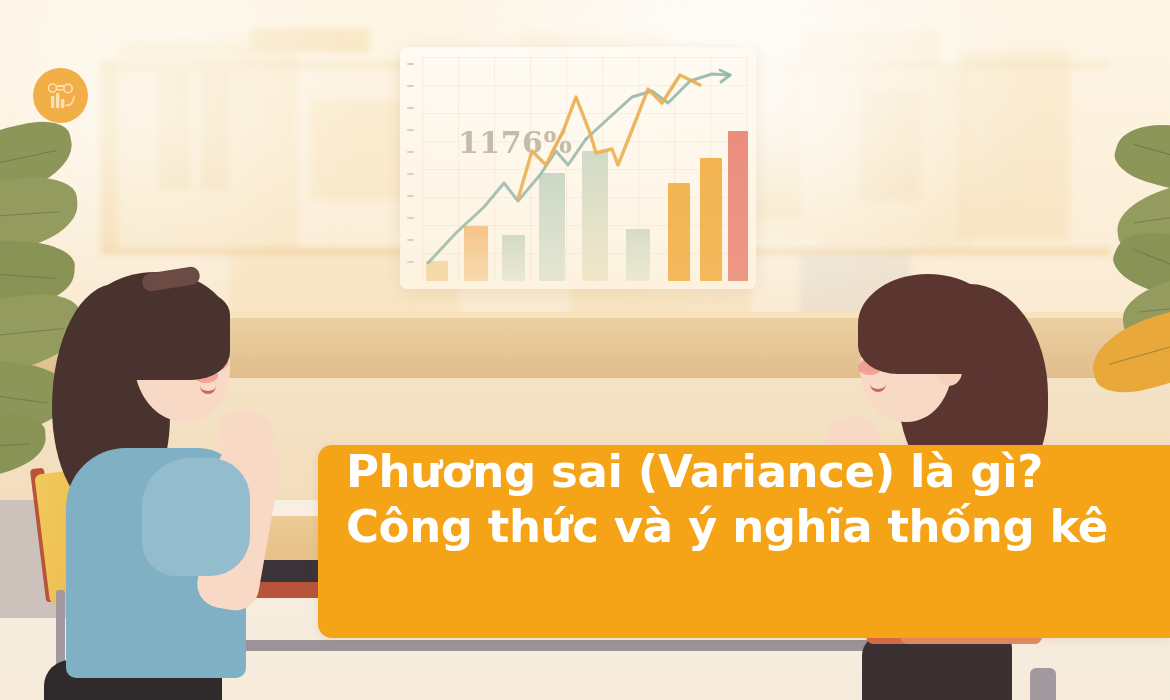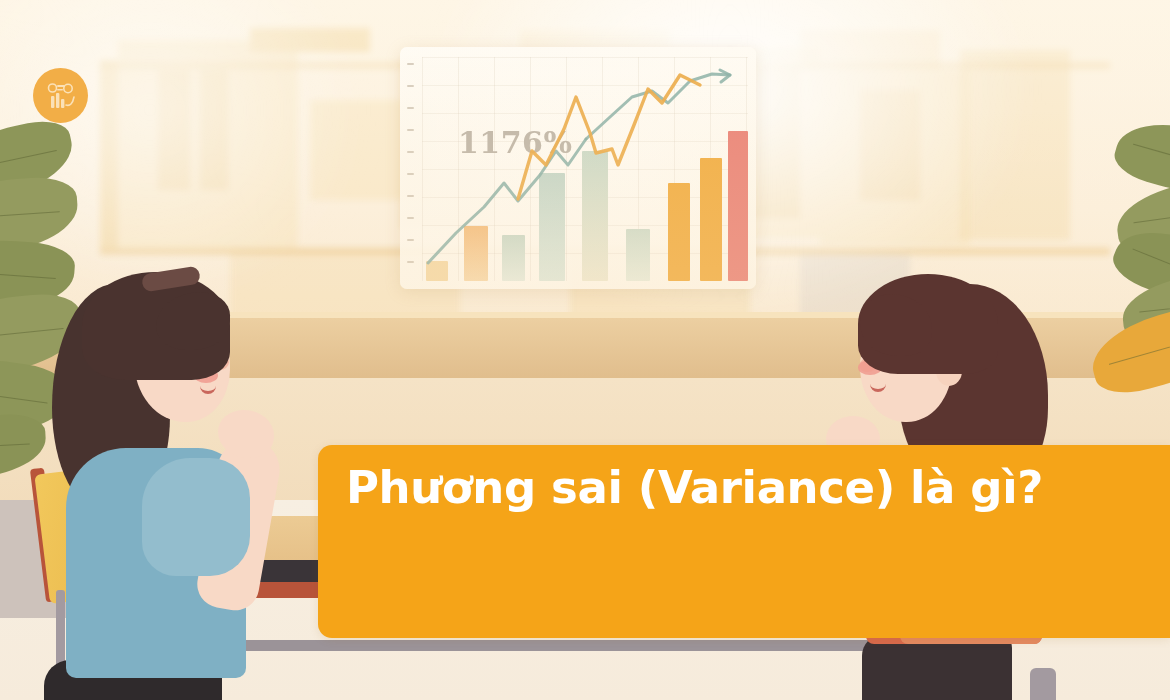--- a/index.html
+++ b/index.html
@@ -231,21 +231,21 @@
     opacity:.93;
   }
   .logo svg{ display:block; }
 
   
   .banner{
     position:absolute; left:318px; top:445px; width:852px; height:193px;
     background:#f5a418;
     border-radius:14px 0 0 14px;
     display:flex; flex-direction:column; justify-content:flex-start;
-    padding:16px 0 0 28px;
+    padding:0 0 0 28px;
     box-shadow:0 2px 10px rgba(150,95,10,.12);
   }
   .banner-line{
     color:#ffffff;
     font-family:"DejaVu Sans", sans-serif;
     font-weight:700;
     font-size:45px;
     line-height:1.22;
     letter-spacing:-.4px;
     white-space:nowrap;
@@ -424,15 +424,16 @@
       <rect x="13" y="10" width="6" height="1.6" rx=".8" fill="#fbe0b4"></rect>
       <rect x="7" y="17" width="3.4" height="12" rx="1" fill="#fbe0b4"></rect>
       <rect x="12" y="14" width="3.4" height="15" rx="1" fill="#fbe0b4"></rect>
       <rect x="17" y="20" width="3.4" height="9" rx="1" fill="#fbe0b4"></rect>
       <path d="M22 26 q6 2 8 -8" fill="none" stroke="#fbe0b4" stroke-width="1.6" stroke-linecap="round"></path>
     </svg>
   </div>
 
   <div class="banner">
     <div class="banner-line">Phương sai (Variance) là gì?</div>
+    <div class="banner-line">Công thức và ý nghĩa thống kê</div>
   </div>
 
 </div>
 
 </body></html>

